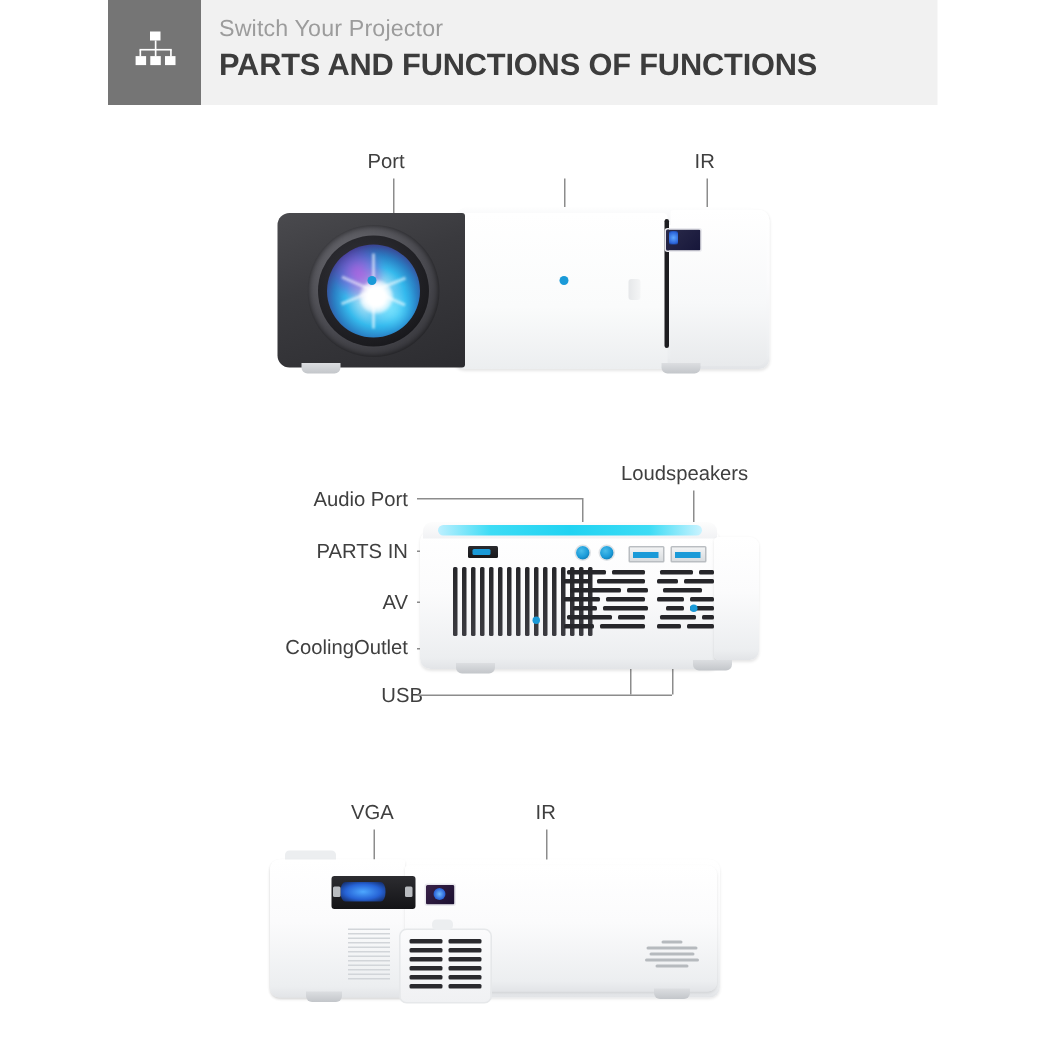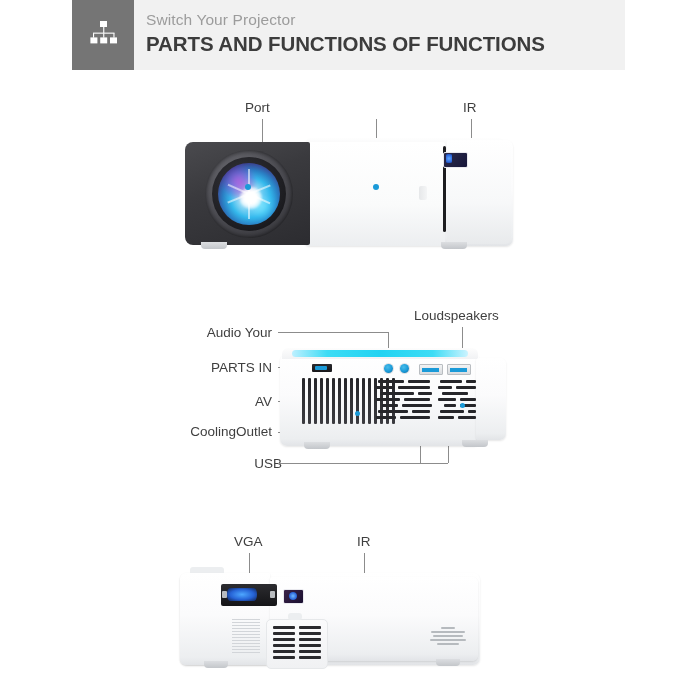--- a/index.html
+++ b/index.html
@@ -393,21 +393,21 @@
       <div class="blue-dot" style="left:188px;top:46px;"></div>
 
       <div class="foot" style="left:16px;top:104px;width:26px;height:7px;"></div>
       <div class="foot" style="left:256px;top:104px;width:26px;height:7px;"></div>
     </div>
   </div>
 
   <div class="proj" style="left:0;top:0;width:700px;height:700px;">
 
     <div class="lbl" style="left:414px;top:308px;">Loudspeakers</div>
-    <div class="lbl r" style="left:172px;top:325px;width:100px;">Audio Your</div>
+    <div class="lbl r" style="left:172px;top:325px;width:100px;">Audio Port</div>
     <div class="lbl r" style="left:172px;top:360px;width:100px;">PARTS IN</div>
     <div class="lbl r" style="left:172px;top:394px;width:100px;">AV</div>
     <div class="lbl r" style="left:162px;top:424px;width:110px;">CoolingOutlet</div>
     <div class="lbl r" style="left:182px;top:456px;width:100px;">USB</div>
 
     <div class="ln h" style="left:278px;top:332px;width:110px;"></div>
     <div class="ln v" style="left:388px;top:332px;height:33px;"></div>
 
     <div class="ln h" style="left:278px;top:367px;width:75px;"></div>
 

